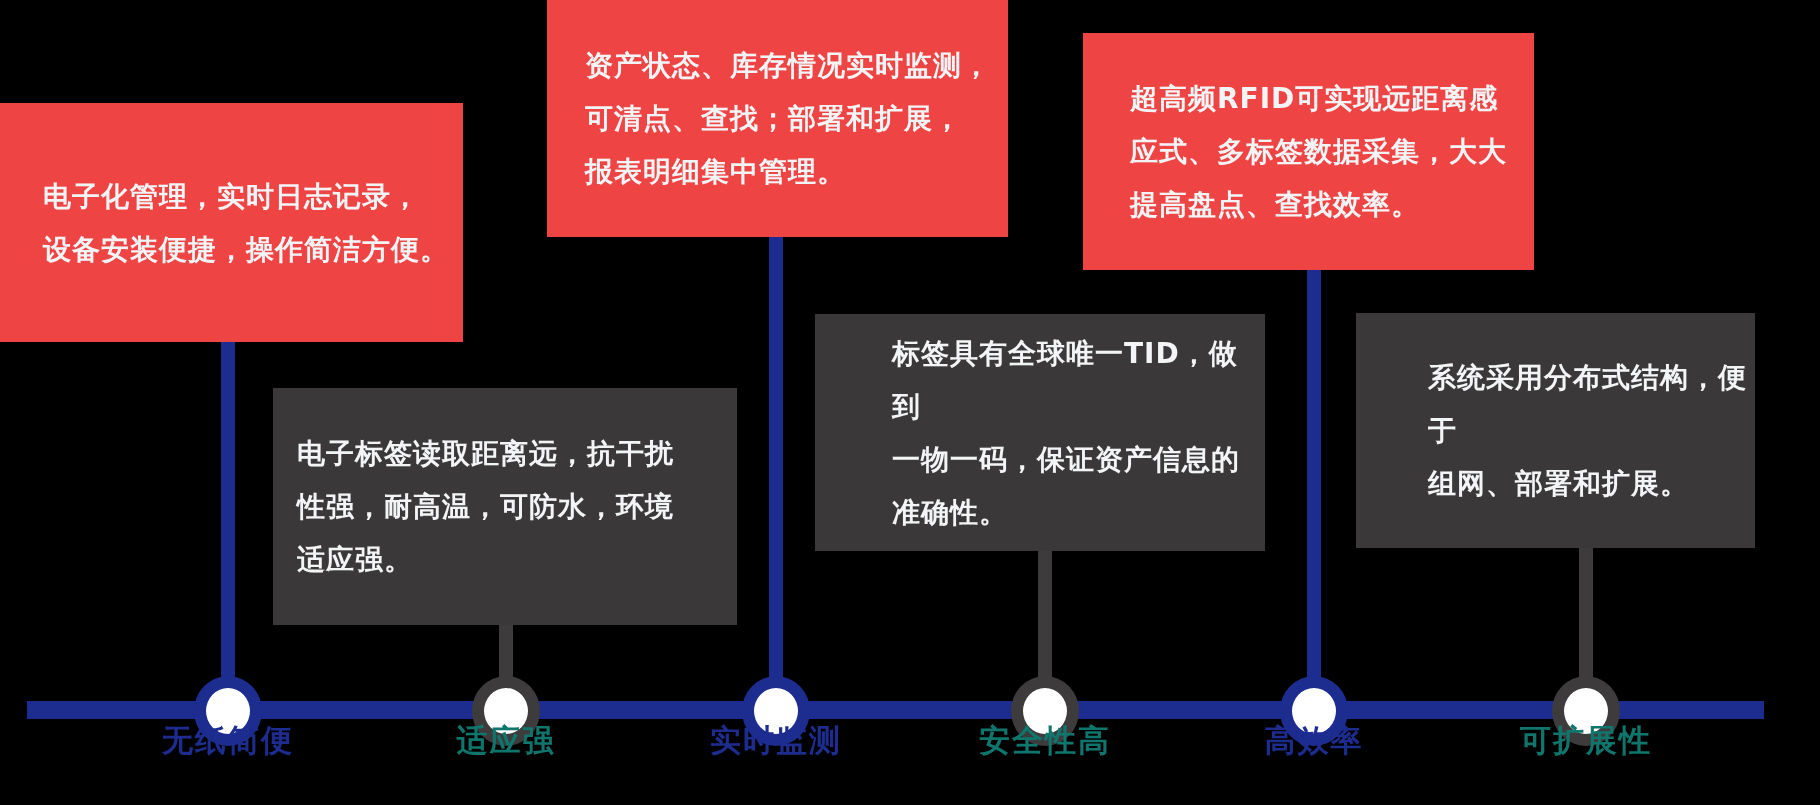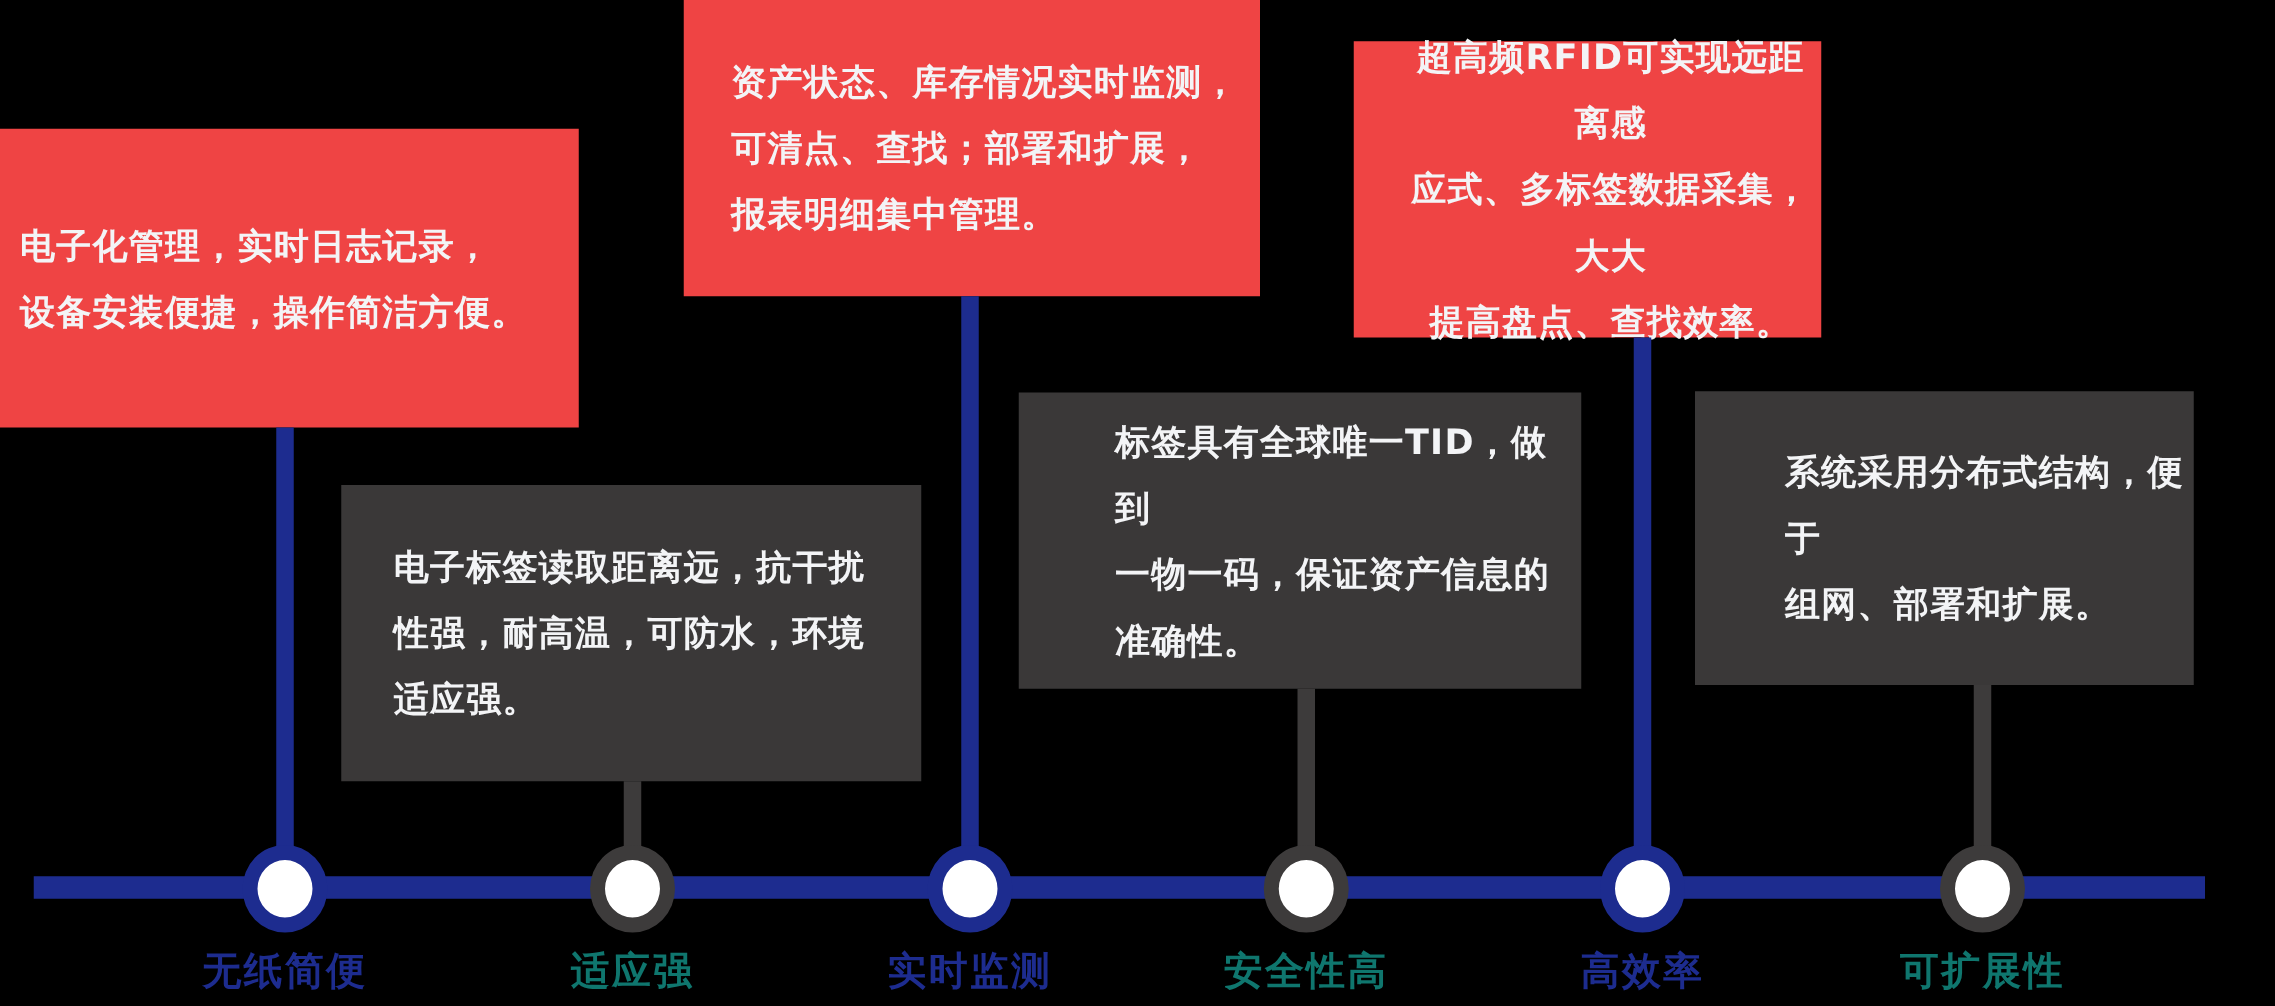--- a/index.html
+++ b/index.html
@@ -19,25 +19,25 @@
     flex-direction:column;
     justify-content:center;
     font-size:28px;
     font-weight:bold;
     line-height:53px;
     color:#f3f4f6;
     letter-spacing:1px;
   }
   .card.navy{background:#ef4444;}
   .card.gray{background:#3a3838;}
-  .card1{left:0px;   top:103px; width:463px; height:239px; padding-left:16px;}
-  .card2{left:273px; top:388px; width:464px; height:237px; padding-left:42px;}
+  .card1{left:0px;   top:103px; width:463px; height:239px; padding-left:43px;}
+  .card2{left:273px; top:388px; width:464px; height:237px; padding-left:24px;}
   .card3{left:547px; top:0px;   width:461px; height:237px; padding-left:38px;}
   .card4{left:815px; top:314px; width:450px; height:237px; padding-left:77px;}
-  .card5{left:1083px;top:33px;  width:374px; height:237px; padding-left:37px;text-align:center;}
+  .card5{left:1083px;top:33px;  width:451px; height:237px; padding-left:47px;}
   .card6{left:1356px;top:313px; width:399px; height:235px; padding-left:72px;justify-content:center;}
   
   .stem{position:absolute; width:14px; z-index:1;}
   .stem.blue{background:#1d2c8f;}
   .stem.gray{background:#3d3b3b;}
   .stem1{left:221px; top:342px; height:369px;}
   .stem2{left:499px; top:625px; height:86px;}
   .stem3{left:769px; top:237px; height:474px;}
   .stem4{left:1038px;top:551px; height:160px;}
   .stem5{left:1307px;top:270px; height:441px;}
@@ -64,21 +64,21 @@
   .node.gray{border-color:#3d3b3b;}
   .node1{left:194px;}
   .node2{left:472px;}
   .node3{left:742px;}
   .node4{left:1011px;}
   .node5{left:1280px;}
   .node6{left:1552px;}
   
   .tl-label{
     position:absolute;
-    top:756px;
+    top:720px;
     transform:translateX(-50%);
     font-size:31px;
     font-weight:bold;
     letter-spacing:2px;
     white-space:nowrap;
     z-index:3;
   }
   .tl-label.blue{color:#1d2c8f;}
   .tl-label.gray{color:#0f766e;}
   .label1{left:228px;}

